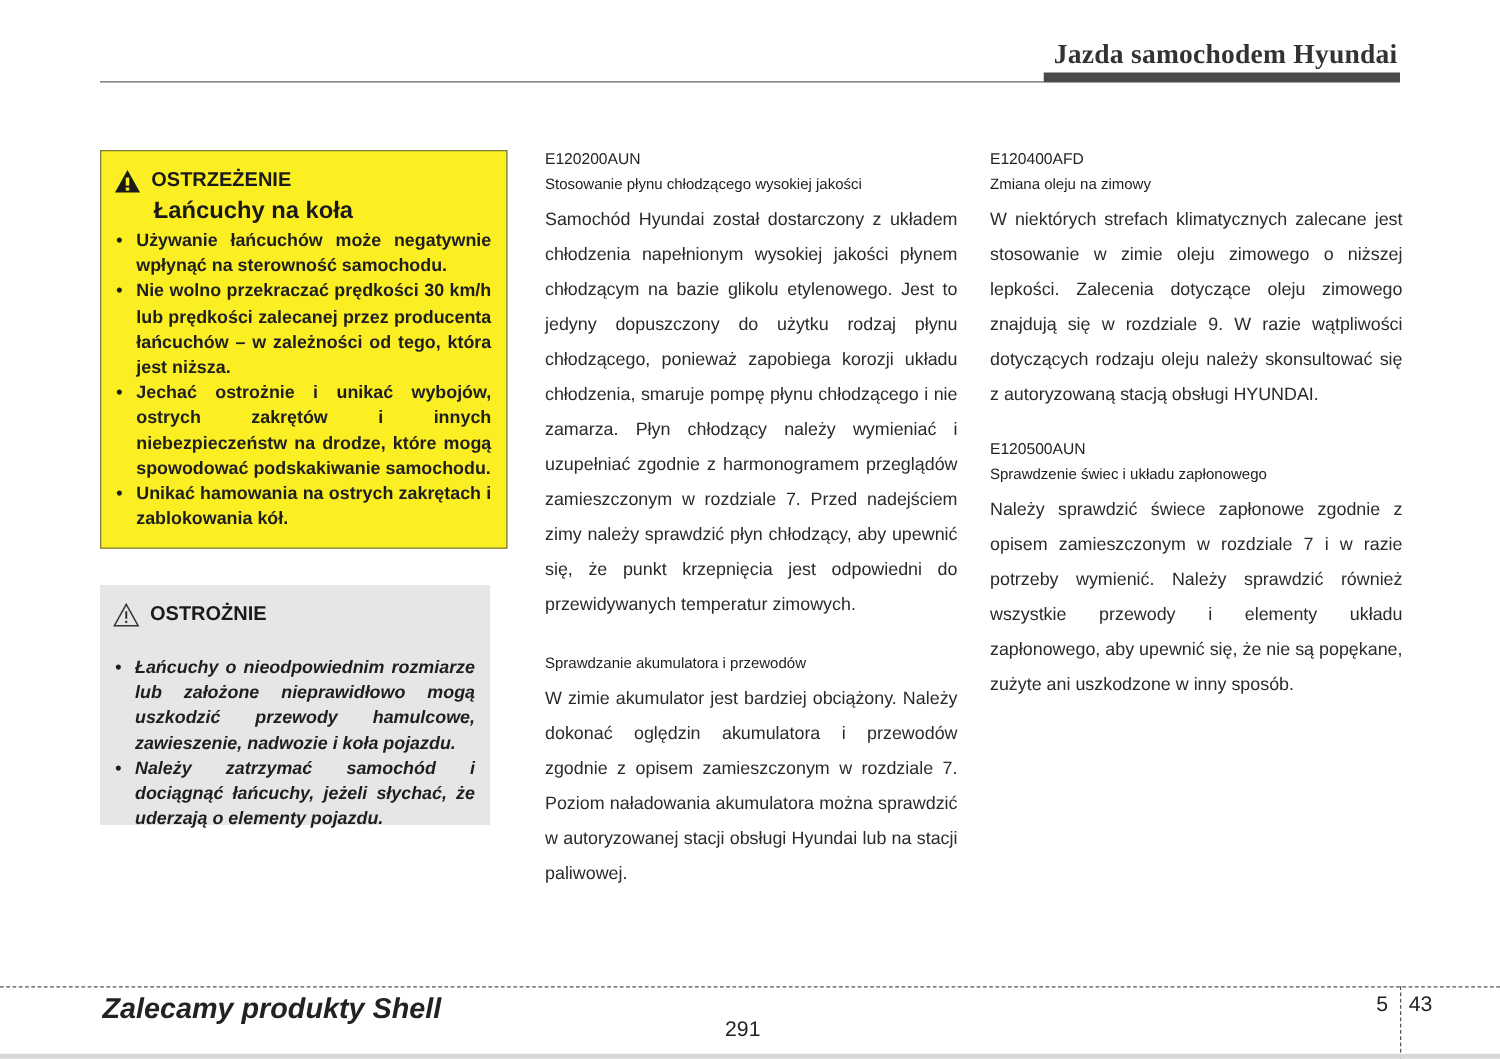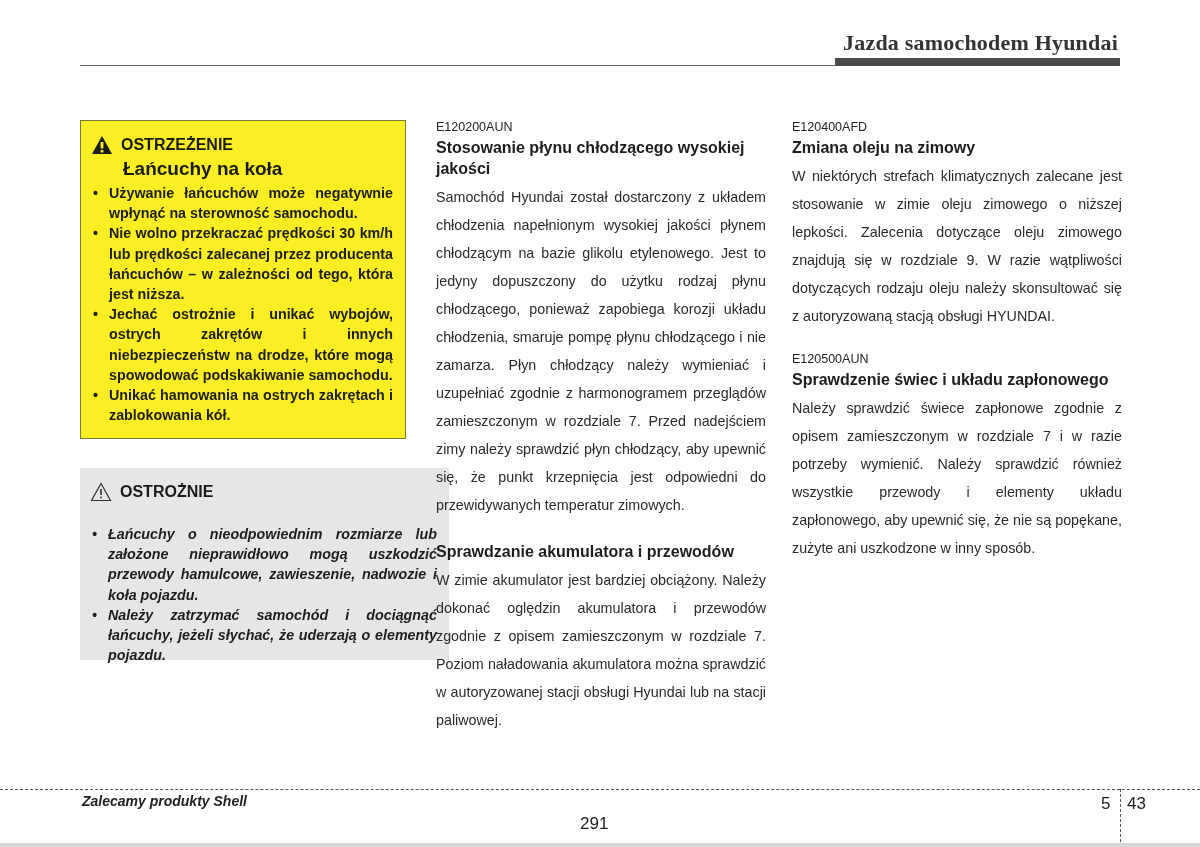--- a/index.html
+++ b/index.html
@@ -27,41 +27,41 @@
   .box-heading .icon { width: 22px; height: 20px; margin-right: 8px; display: inline-block; }
   .box-subheading { font-weight: bold; font-size: 19px; color: #1a1a1a; padding-left: 32px; line-height: 24px; margin-bottom: 2px; }
   .bullets { list-style: none; margin: 0; padding: 0; }
   .bullets li {
     position: relative; padding-left: 18px; font-size: 14.3px; line-height: 20.2px; font-weight: bold;
     text-align: justify; color: #1e1e1e; margin-bottom: 0px;
   }
   .bullets li::before { content: "•"; position: absolute; left: 2px; top: 0; }
 
   .caution-box {
-    position: absolute; left: 80px; top: 468px; width: 369px; height: 192px;
+    position: absolute; left: 80px; top: 468px; width: 312px; height: 192px;
     background: #e6e6e6; box-sizing: border-box; padding: 12px 12px 0 10px;
   }
   .caution-box .bullets li { font-style: italic; }
 
   .col { position: absolute; width: 330px; }
   .col-2 { left: 436px; top: 120px; }
   .col-3 { left: 792px; top: 120px; }
   .section { margin-bottom: 22px; }
   .code { font-size: 12.5px; color: #222; line-height: 15px; margin-bottom: 2px; }
-  .sec-title { font-weight: bold; font-size: 16px; line-height: 21px; color: #1d1d1d; margin-bottom: 4px; }
+  .sec-title { font-weight: normal; font-size: 12px; line-height: 21px; color: #1d1d1d; margin-bottom: 4px; }
   .para { font-size: 14.3px; line-height: 28px; color: #2a2a2a; text-align: justify; margin: 0; }
 
   .footer-rule {
     position: absolute; top: 789px; left: 0; width: 1200px; height: 0; border-top: 1.5px dashed #555;
   }
   .footer-vrule {
     position: absolute; left: 1120px; top: 789px; height: 58px; width: 0; border-left: 1.5px dashed #555;
   }
   .footer-brand {
-    position: absolute; left: 82px; top: 793px; font-weight: bold; font-style: italic; font-size: 14px; color: #222;
+    position: absolute; left: 82px; top: 793px; font-weight: bold; font-style: italic; font-size: 23px; color: #222;
   }
   .footer-page { position: absolute; left: 580px; top: 794px; font-size: 17px; color: #222; margin-top: 20px; }
   .footer-chapter { position: absolute; left: 1101px; top: 794px; font-size: 17px; color: #222; }
   .footer-sub { position: absolute; left: 1127px; top: 794px; font-size: 17px; color: #222; }
   .bottom-border { position: absolute; left: 0; top: 843px; width: 1200px; height: 4px; background: #d8d8d8; }
 </style>
 </head>
 <body>
 
 <div class="header-title">Jazda samochodem Hyundai</div>

